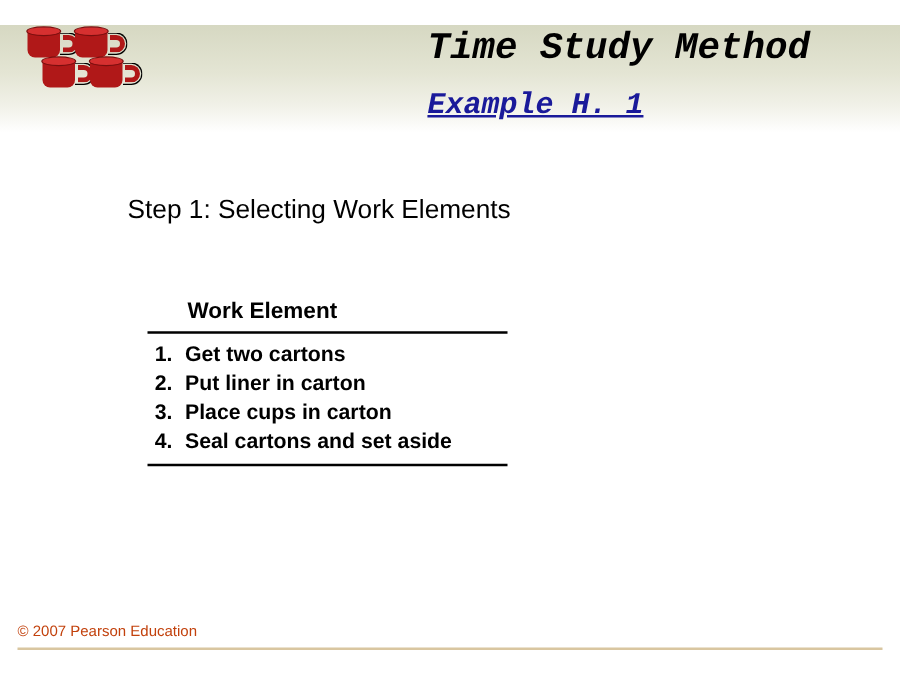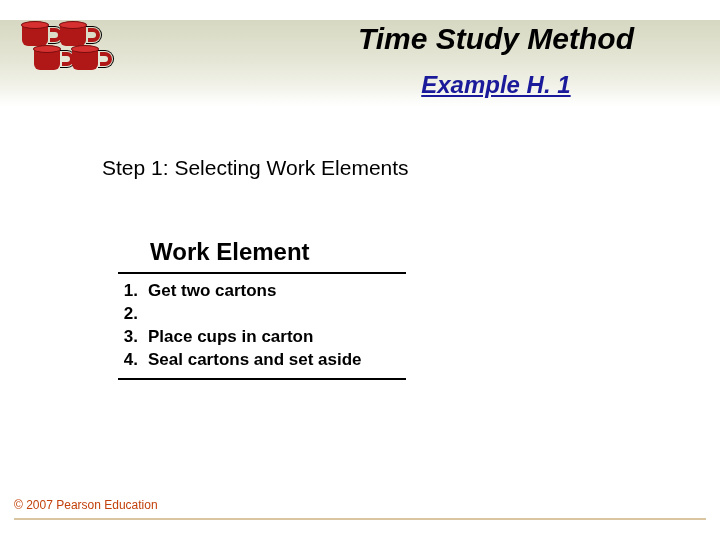--- a/index.html
+++ b/index.html
@@ -15,22 +15,22 @@
     position: absolute;
     top: 20px;
     left: 0;
     width: 720px;
     height: 86px;
     background: linear-gradient(to bottom, #d6d8c2 0%, #e4e5d4 45%, #f1f1e8 75%, #ffffff 100%);
   }
   .title-block {
     position: absolute;
     top: 22px;
-    right: 86px;
-    text-align: center;
+    right: 72px;
+    font-family: Liberation Mono, monospace;
   }
   .title-main {
     font-size: 30px;
     font-weight: bold;
     font-style: italic;
     color: #000;
   }
   .title-sub {
     font-size: 24px;
     font-weight: bold;
@@ -89,21 +89,21 @@
     font-size: 21px;
     font-weight: normal;
     color: #000;
   }
   .table-wrap {
     position: absolute;
     top: 236px;
     left: 118px;
   }
   .table-header {
-    font-size: 24px;
+    font-size: 18px;
     font-weight: bold;
     padding: 2px 10px 6px 32px;
     border-bottom: 2px solid #000;
     width: 288px;
   }
   .table-body {
     padding: 6px 10px 6px 0;
     border-bottom: 2px solid #000;
     width: 288px;
   }
@@ -176,20 +176,21 @@
 
 <div class="table-wrap">
   <div class="table-header">Work Element</div>
   <div class="table-body">
     <div class="row">
       <span class="num">1.</span>
       <span>Get two cartons</span>
     </div>
     <div class="row">
       <span class="num">2.</span>
+      <span>Put liner in carton</span>
     </div>
     <div class="row">
       <span class="num">3.</span>
       <span>Place cups in carton</span>
     </div>
     <div class="row">
       <span class="num">4.</span>
       <span>Seal cartons and set aside</span>
     </div>
   </div>

